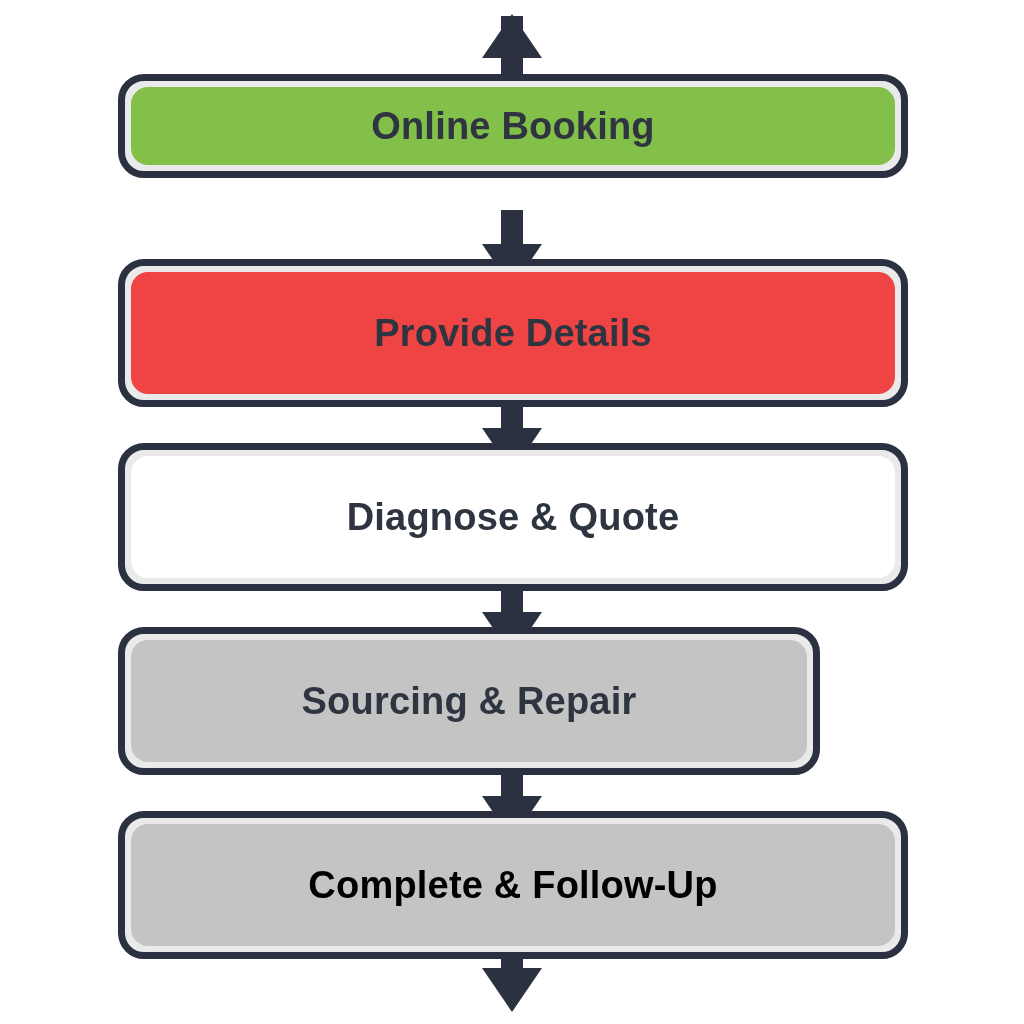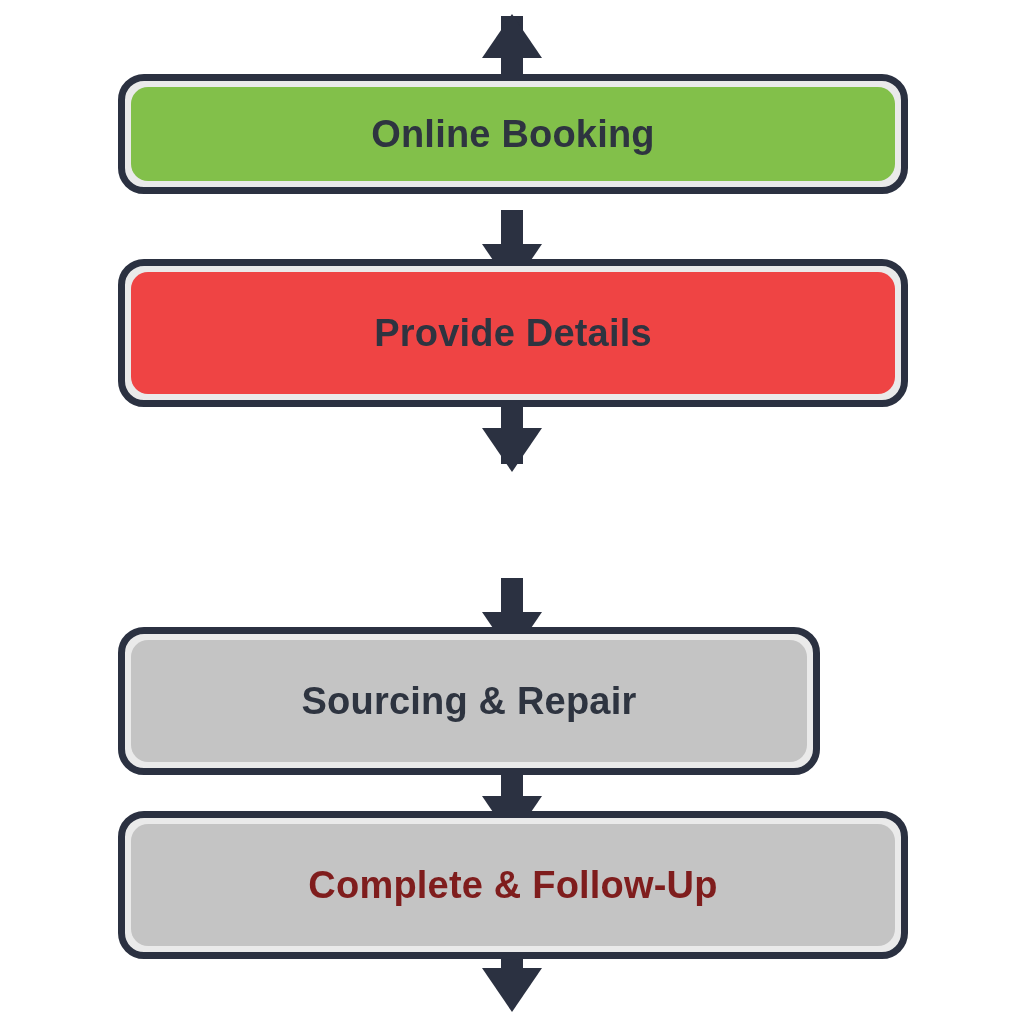--- a/index.html
+++ b/index.html
@@ -122,39 +122,44 @@
 
     <g>
       <rect class="arrow-shape" x="501" y="946" width="22" height="42" fill="#2b3141"></rect>
       <polygon class="arrow-shape" points="512,1012 542,968 482,968" fill="#2b3141"></polygon>
     </g>
 
   </svg>
 
   <div id="node-stack">
 
-    <div class="flow-node" id="node-0" style="left: 118px; top: 74px; width: 790px; height: 120px; border-color: rgb(43, 49, 65); background: rgb(234, 234, 234);">
+    <div class="flow-node" id="node-0" style="left: 118px; top: 74px; width: 790px; height: 104px; border-color: rgb(43, 49, 65); background: rgb(234, 234, 234);">
       <div class="flow-node-fill" style="background: rgb(130, 192, 74);">
         <span class="flow-node-label" style="color: rgb(46, 52, 64);">Online Booking</span>
       </div>
     </div>
 
     <div class="flow-node" id="node-1" style="left: 118px; top: 259px; width: 790px; height: 148px; border-color: rgb(43, 49, 65); background: rgb(234, 234, 234);">
       <div class="flow-node-fill" style="background: #ef4444;">
         <span class="flow-node-label" style="color: rgb(46, 52, 64);">Provide Details</span>
       </div>
     </div>
 
+    <div class="flow-node" id="node-2" style="left: 118px; top: 443px; width: 790px; height: 148px; border-color: rgb(43, 49, 65); background: rgb(234, 234, 234);">
+      <div class="flow-node-fill" style="background: rgb(255, 255, 255);">
+        <span class="flow-node-label" style="color: rgb(46, 52, 64);">Diagnose &amp; Quote</span>
+      </div>
+    </div>
 
     <div class="flow-node" id="node-3" style="left: 118px; top: 627px; width: 702px; height: 148px; border-color: rgb(43, 49, 65); background: rgb(234, 234, 234);">
       <div class="flow-node-fill" style="background: rgb(196, 196, 196);">
         <span class="flow-node-label" style="color: rgb(46, 52, 64);">Sourcing &amp; Repair</span>
       </div>
     </div>
 
     <div class="flow-node" id="node-4" style="left: 118px; top: 811px; width: 790px; height: 148px; border-color: rgb(43, 49, 65); background: rgb(234, 234, 234);">
       <div class="flow-node-fill" style="background: rgb(196, 196, 196);">
-        <span class="flow-node-label" style="color: #7f1d1d;">Complete &amp; Follow-Up</span>
+        <span class="flow-node-label" style="color: #000000;">Complete &amp; Follow-Up</span>
       </div>
     </div>
 
   </div>
 </div>
 
 </body></html>

